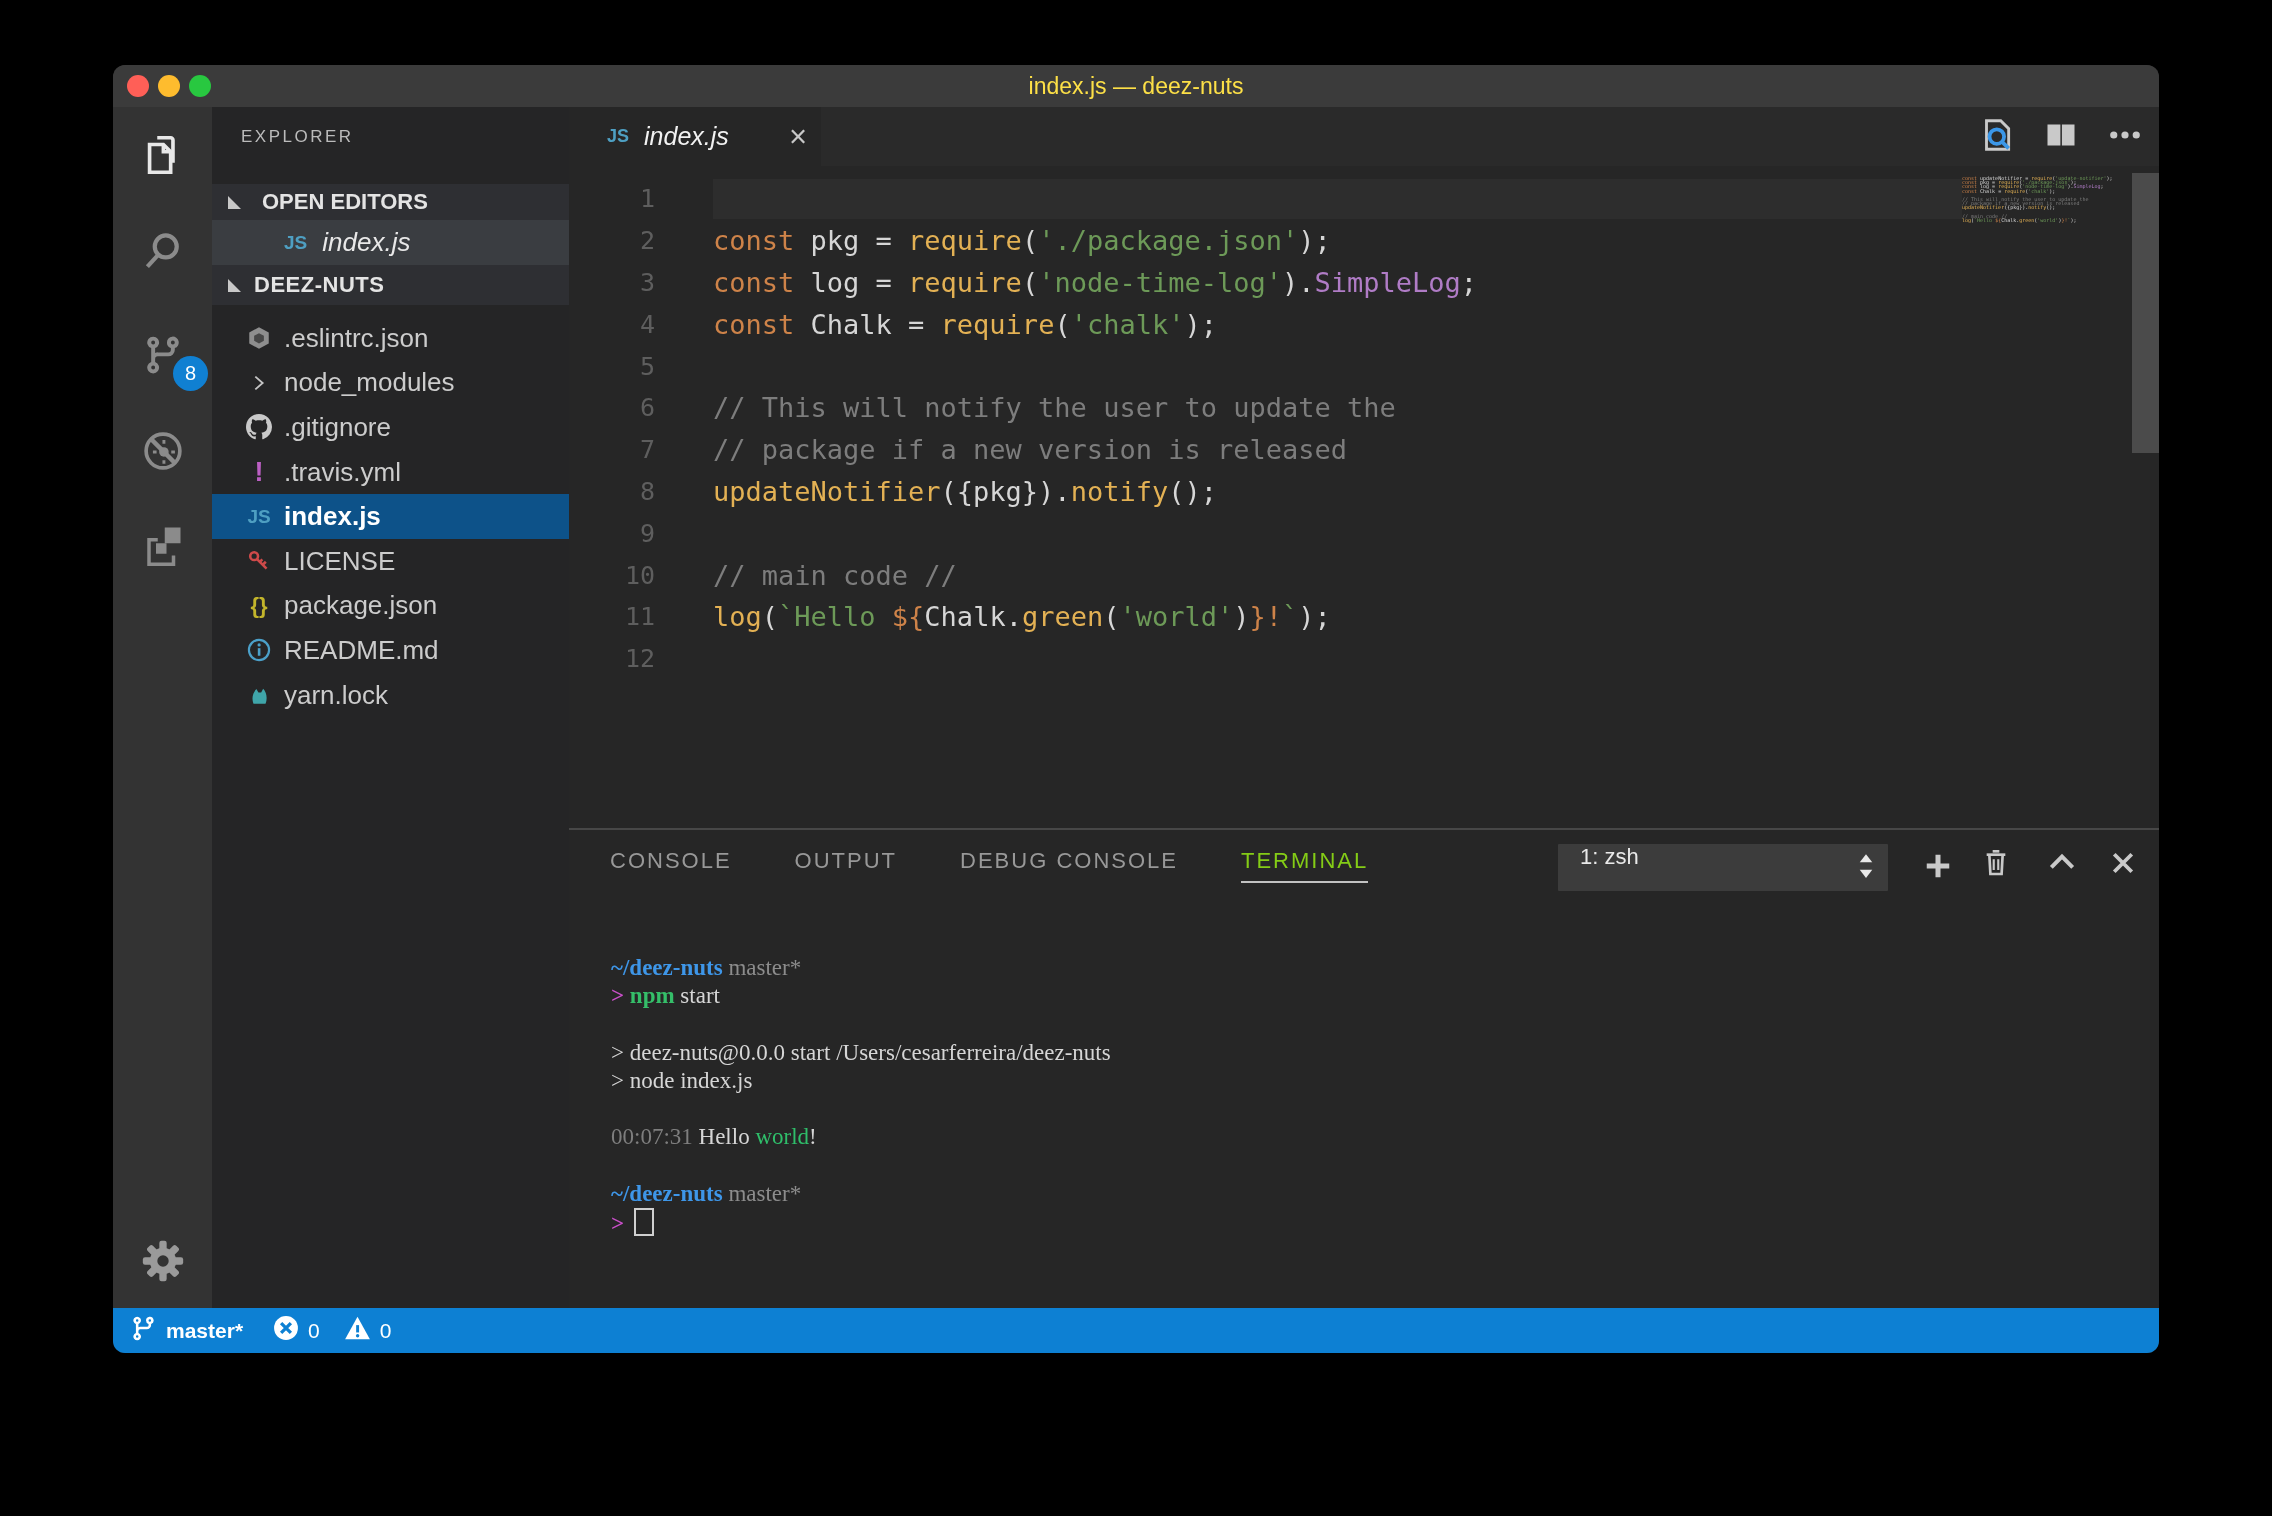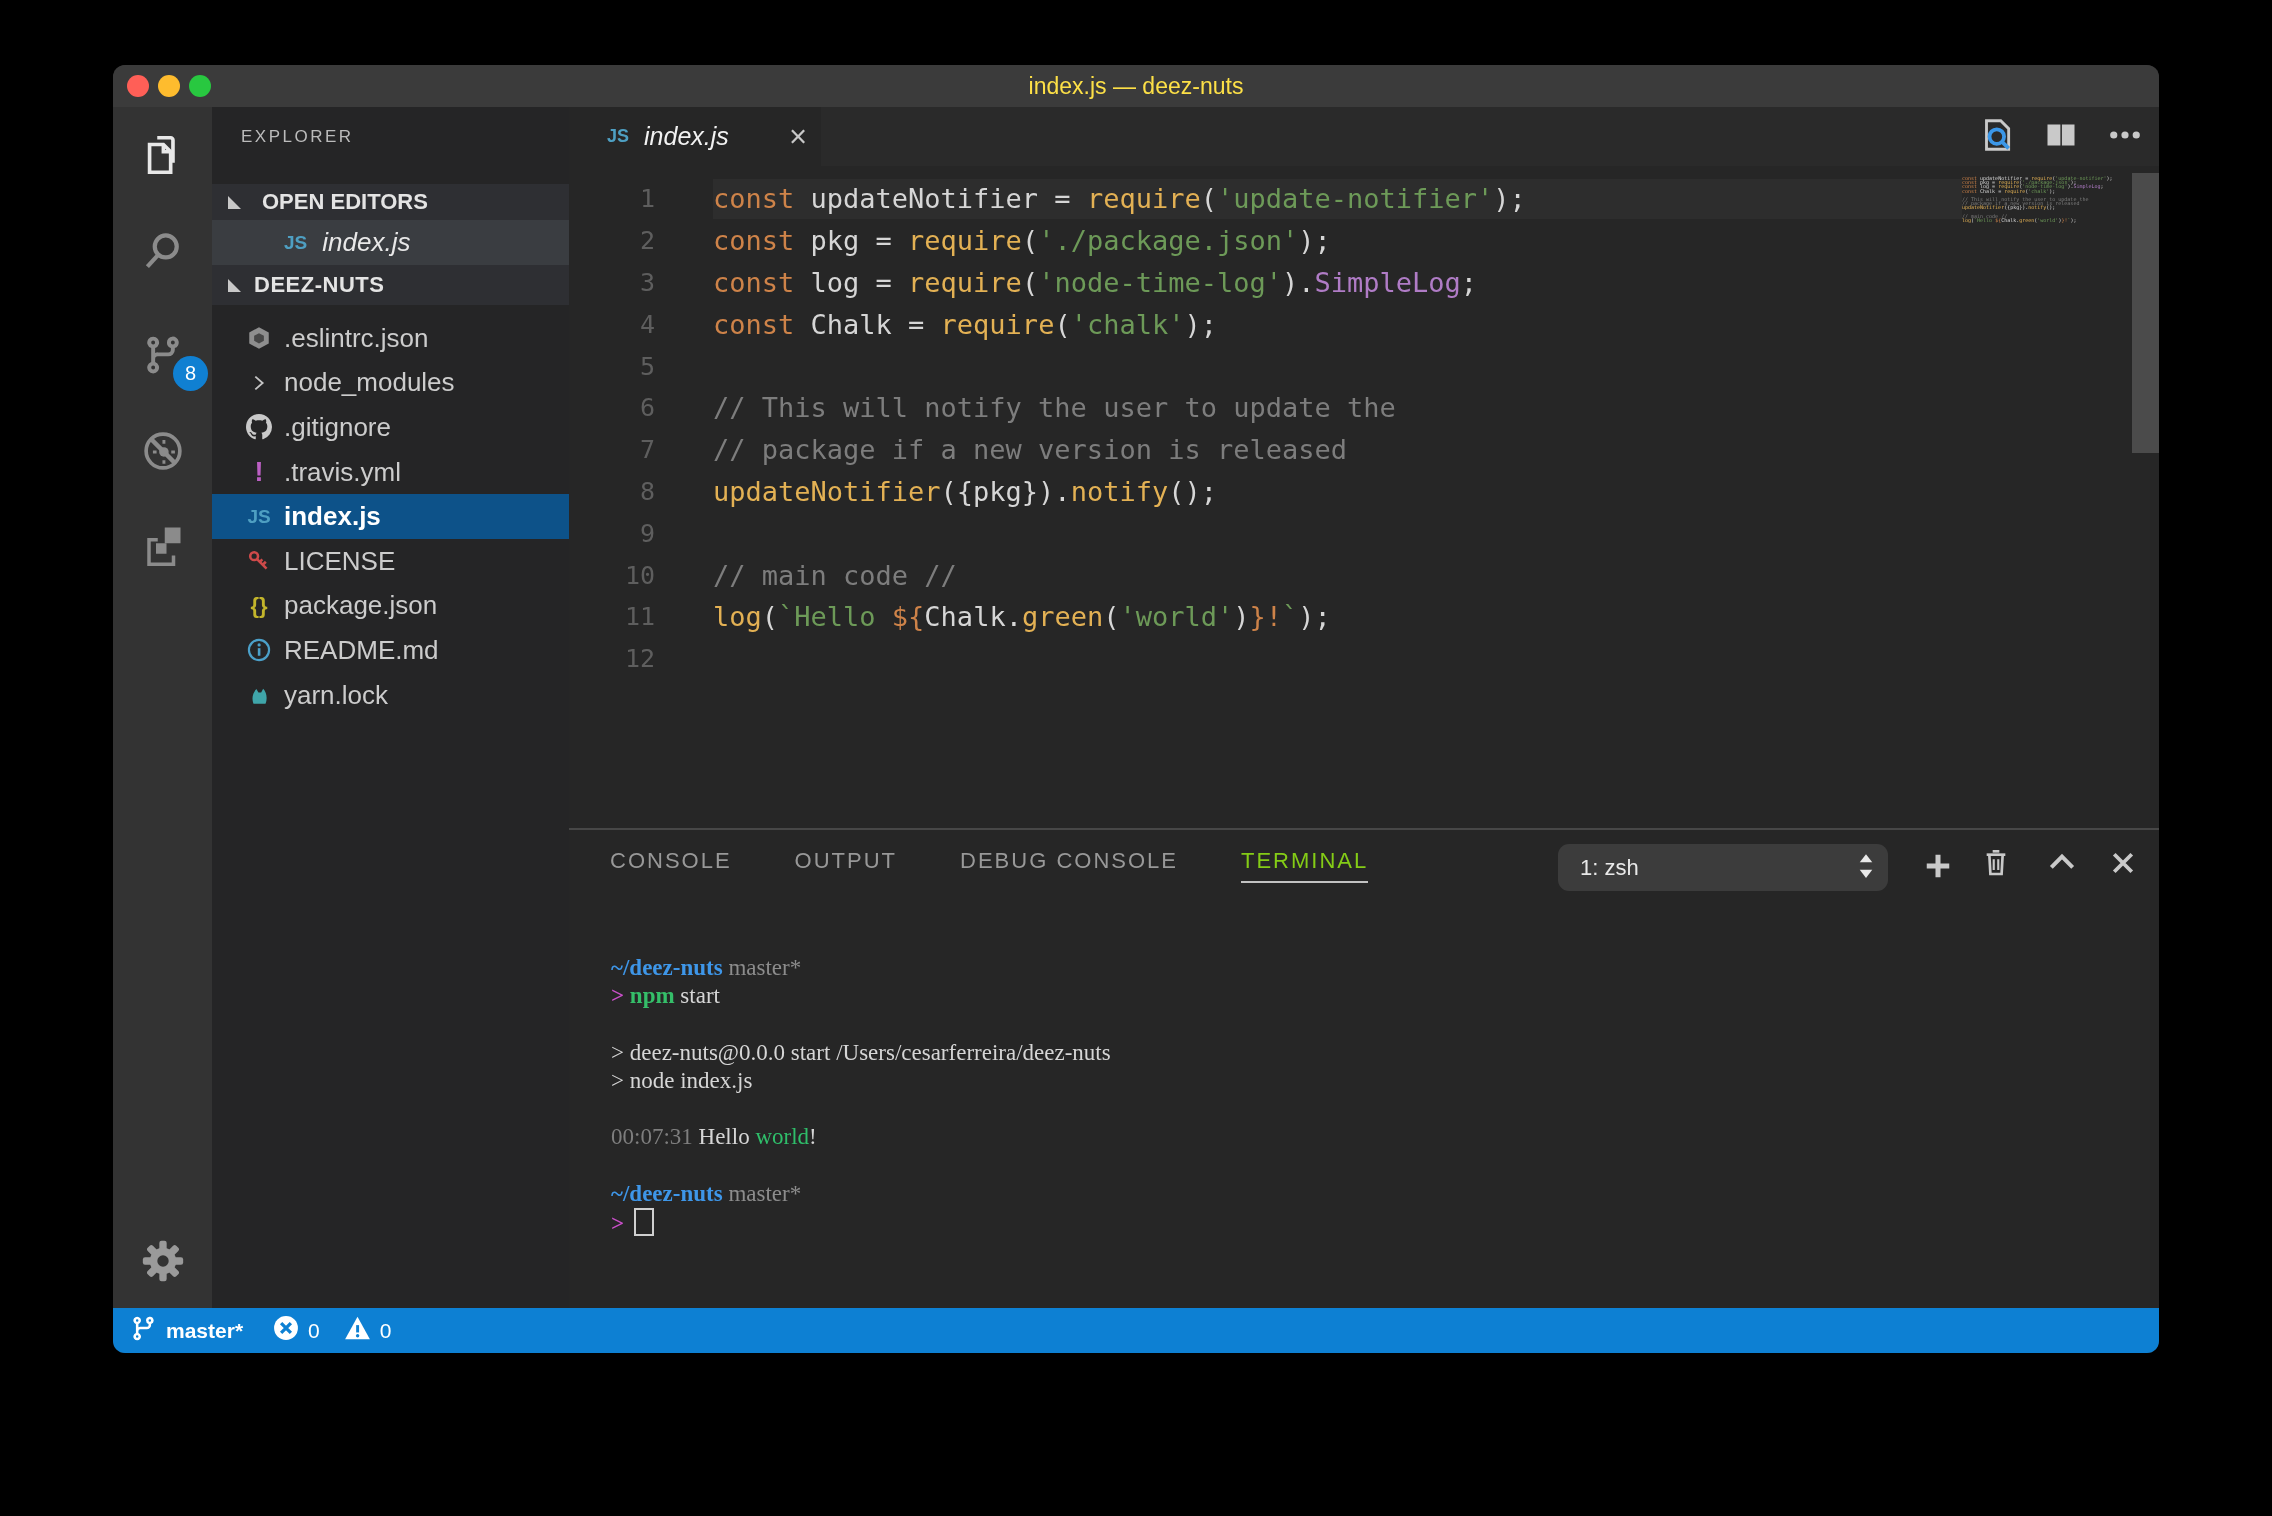--- a/index.html
+++ b/index.html
@@ -54,22 +54,22 @@
   .minimap{position:absolute;left:1393px;top:10px;width:170px;height:64px;overflow:hidden;
            font-size:5px;line-height:4.2px;white-space:pre;}
   .scrollbar{position:absolute;left:1563px;top:7px;width:27px;height:280px;background:#4B4B4B;}
   
   .panel{position:absolute;left:456px;top:763px;width:1590px;height:480px;background:#262626;
          border-top:2px solid #474747;box-sizing:border-box;}
   .panel-tabs{position:absolute;top:0;left:41px;height:62px;display:flex;gap:63px;align-items:center;}
   .ptab{font-size:22px;letter-spacing:2px;color:#989898;position:relative;white-space:nowrap;}
   .ptab.act{color:#84cc16;}
   .ptab.act::after{content:"";position:absolute;left:0;right:0;bottom:-9px;height:2px;background:#C2C2C2;}
-  .pt-select{position:absolute;left:989px;top:14px;width:330px;height:47px;background:#3C3C3C;border-radius:11px;
-             color:#E9E9E9;font-size:22px;display:flex;align-items:center;padding-left:22px;box-sizing:border-box;}
+  .pt-select{position:absolute;left:989px;top:14px;width:330px;height:47px;background:#3C3C3C;border-radius:1px;
+             color:#E9E9E9;font-size:22px;display:flex;align-items:flex-start;padding-left:22px;box-sizing:border-box;}
   .sel-arrows{position:absolute;right:14px;top:7px;}
   .p-act{position:absolute;top:15px;width:42px;height:42px;display:flex;align-items:center;justify-content:center;
          color:#C9C9C9;font-size:36px;}
   .term{position:absolute;left:42px;top:124px;right:22px;font-family:Liberation Serif, serif;
         font-size:23px;line-height:28.2px;white-space:pre;color:#D6D6D6;}
   .t-line{min-height:28.2px;}
   .cursor{display:inline-block;width:16px;height:24px;border:2px solid #CFCFCF;vertical-align:-5px;margin-left:10px;}
   .b{font-weight:bold;}
   
   .statusbar{position:absolute;left:0;right:0;bottom:0;height:45px;background:#0D80D3;color:#FFF;font-size:21px;
@@ -274,21 +274,20 @@
             <circle cx="19.5" cy="12" r="2.4"></circle>
         </svg>
       </span>
     </div>
   </div>
 
   <div class="editor">
     <div class="lines" id="code-lines">
         <div class="code-line cur">
           <span class="num">1</span>
-          <span class="codeseq"><span style="color: rgb(206, 131, 73);">const</span><span style="color: rgb(214, 214, 214);"> updateNotifier = </span><span style="color: rgb(227, 177, 84);">require</span><span style="color: rgb(214, 214, 214);">(</span><span style="color: rgb(109, 154, 88);">'update-notifier'</span><span style="color: rgb(214, 214, 214);">);</span></span>
         </div>
         <div class="code-line">
           <span class="num">2</span>
           <span class="codeseq"><span style="color: rgb(206, 131, 73);">const</span><span style="color: rgb(214, 214, 214);"> pkg = </span><span style="color: rgb(227, 177, 84);">require</span><span style="color: rgb(214, 214, 214);">(</span><span style="color: rgb(109, 154, 88);">'./package.json'</span><span style="color: rgb(214, 214, 214);">);</span></span>
         </div>
         <div class="code-line">
           <span class="num">3</span>
           <span class="codeseq"><span style="color: rgb(206, 131, 73);">const</span><span style="color: rgb(214, 214, 214);"> log = </span><span style="color: rgb(227, 177, 84);">require</span><span style="color: rgb(214, 214, 214);">(</span><span style="color: rgb(109, 154, 88);">'node-time-log'</span><span style="color: rgb(214, 214, 214);">).</span><span style="color: rgb(176, 124, 198);">SimpleLog</span><span style="color: rgb(214, 214, 214);">;</span></span>
         </div>
         <div class="code-line">

